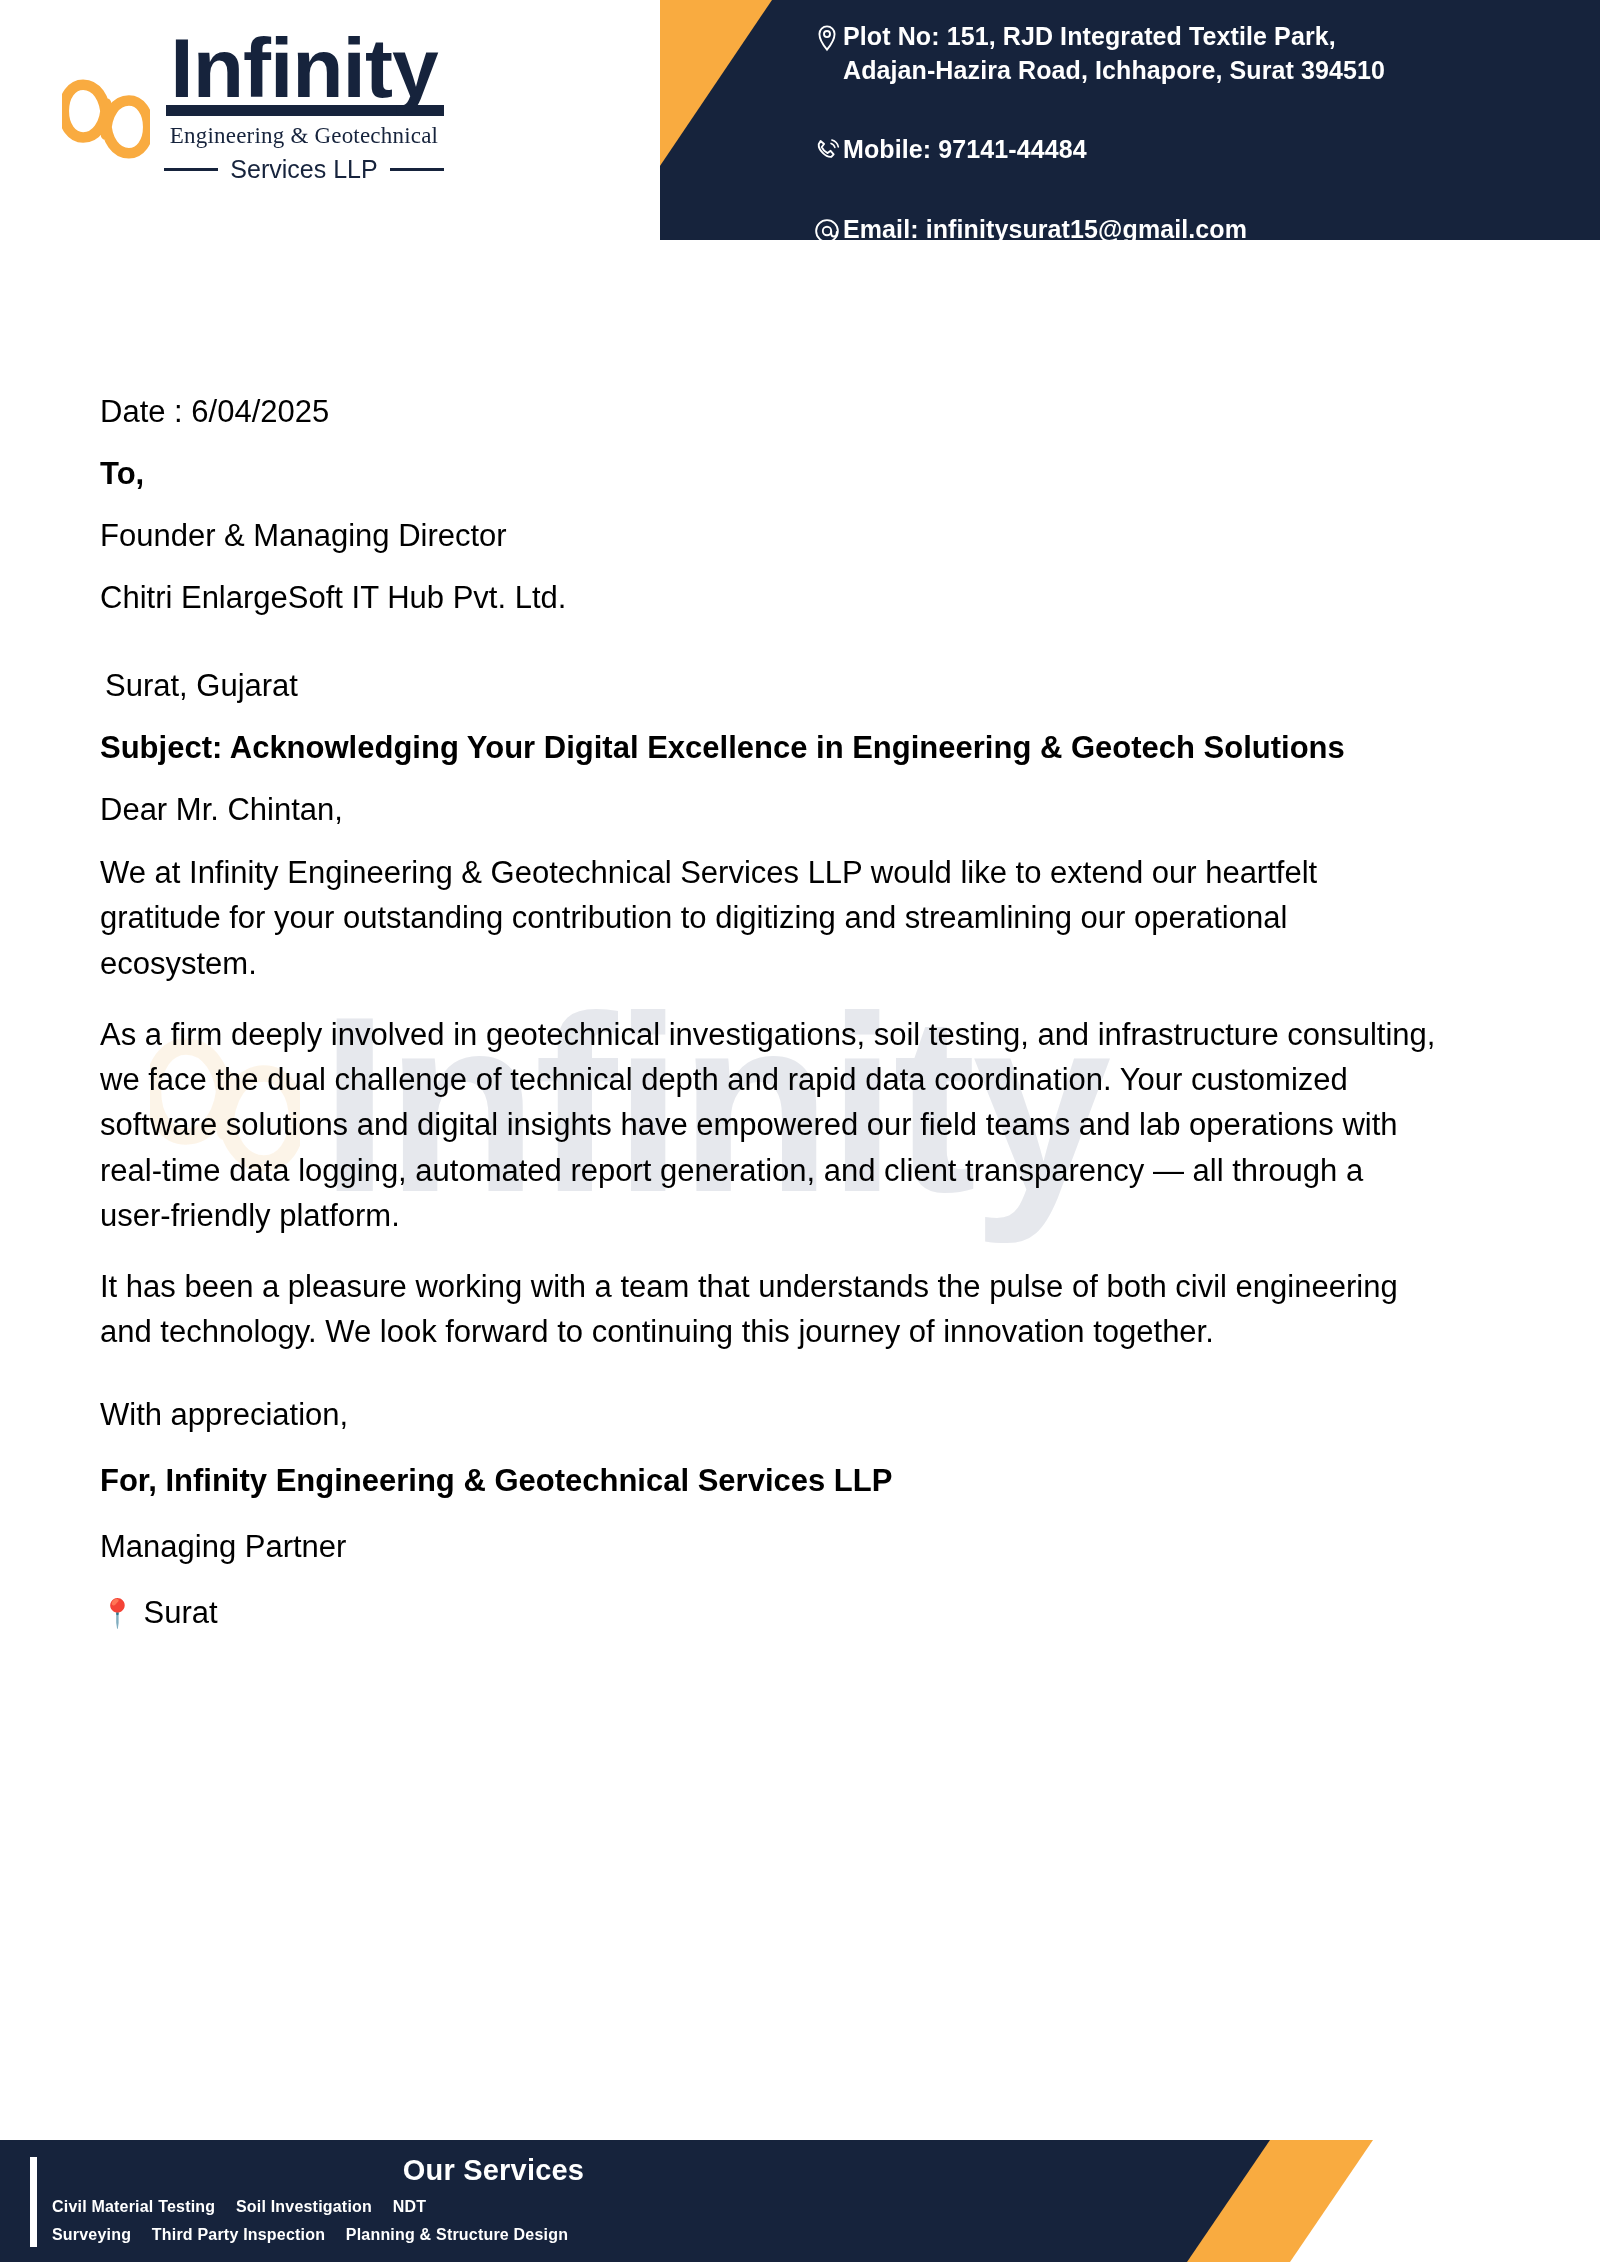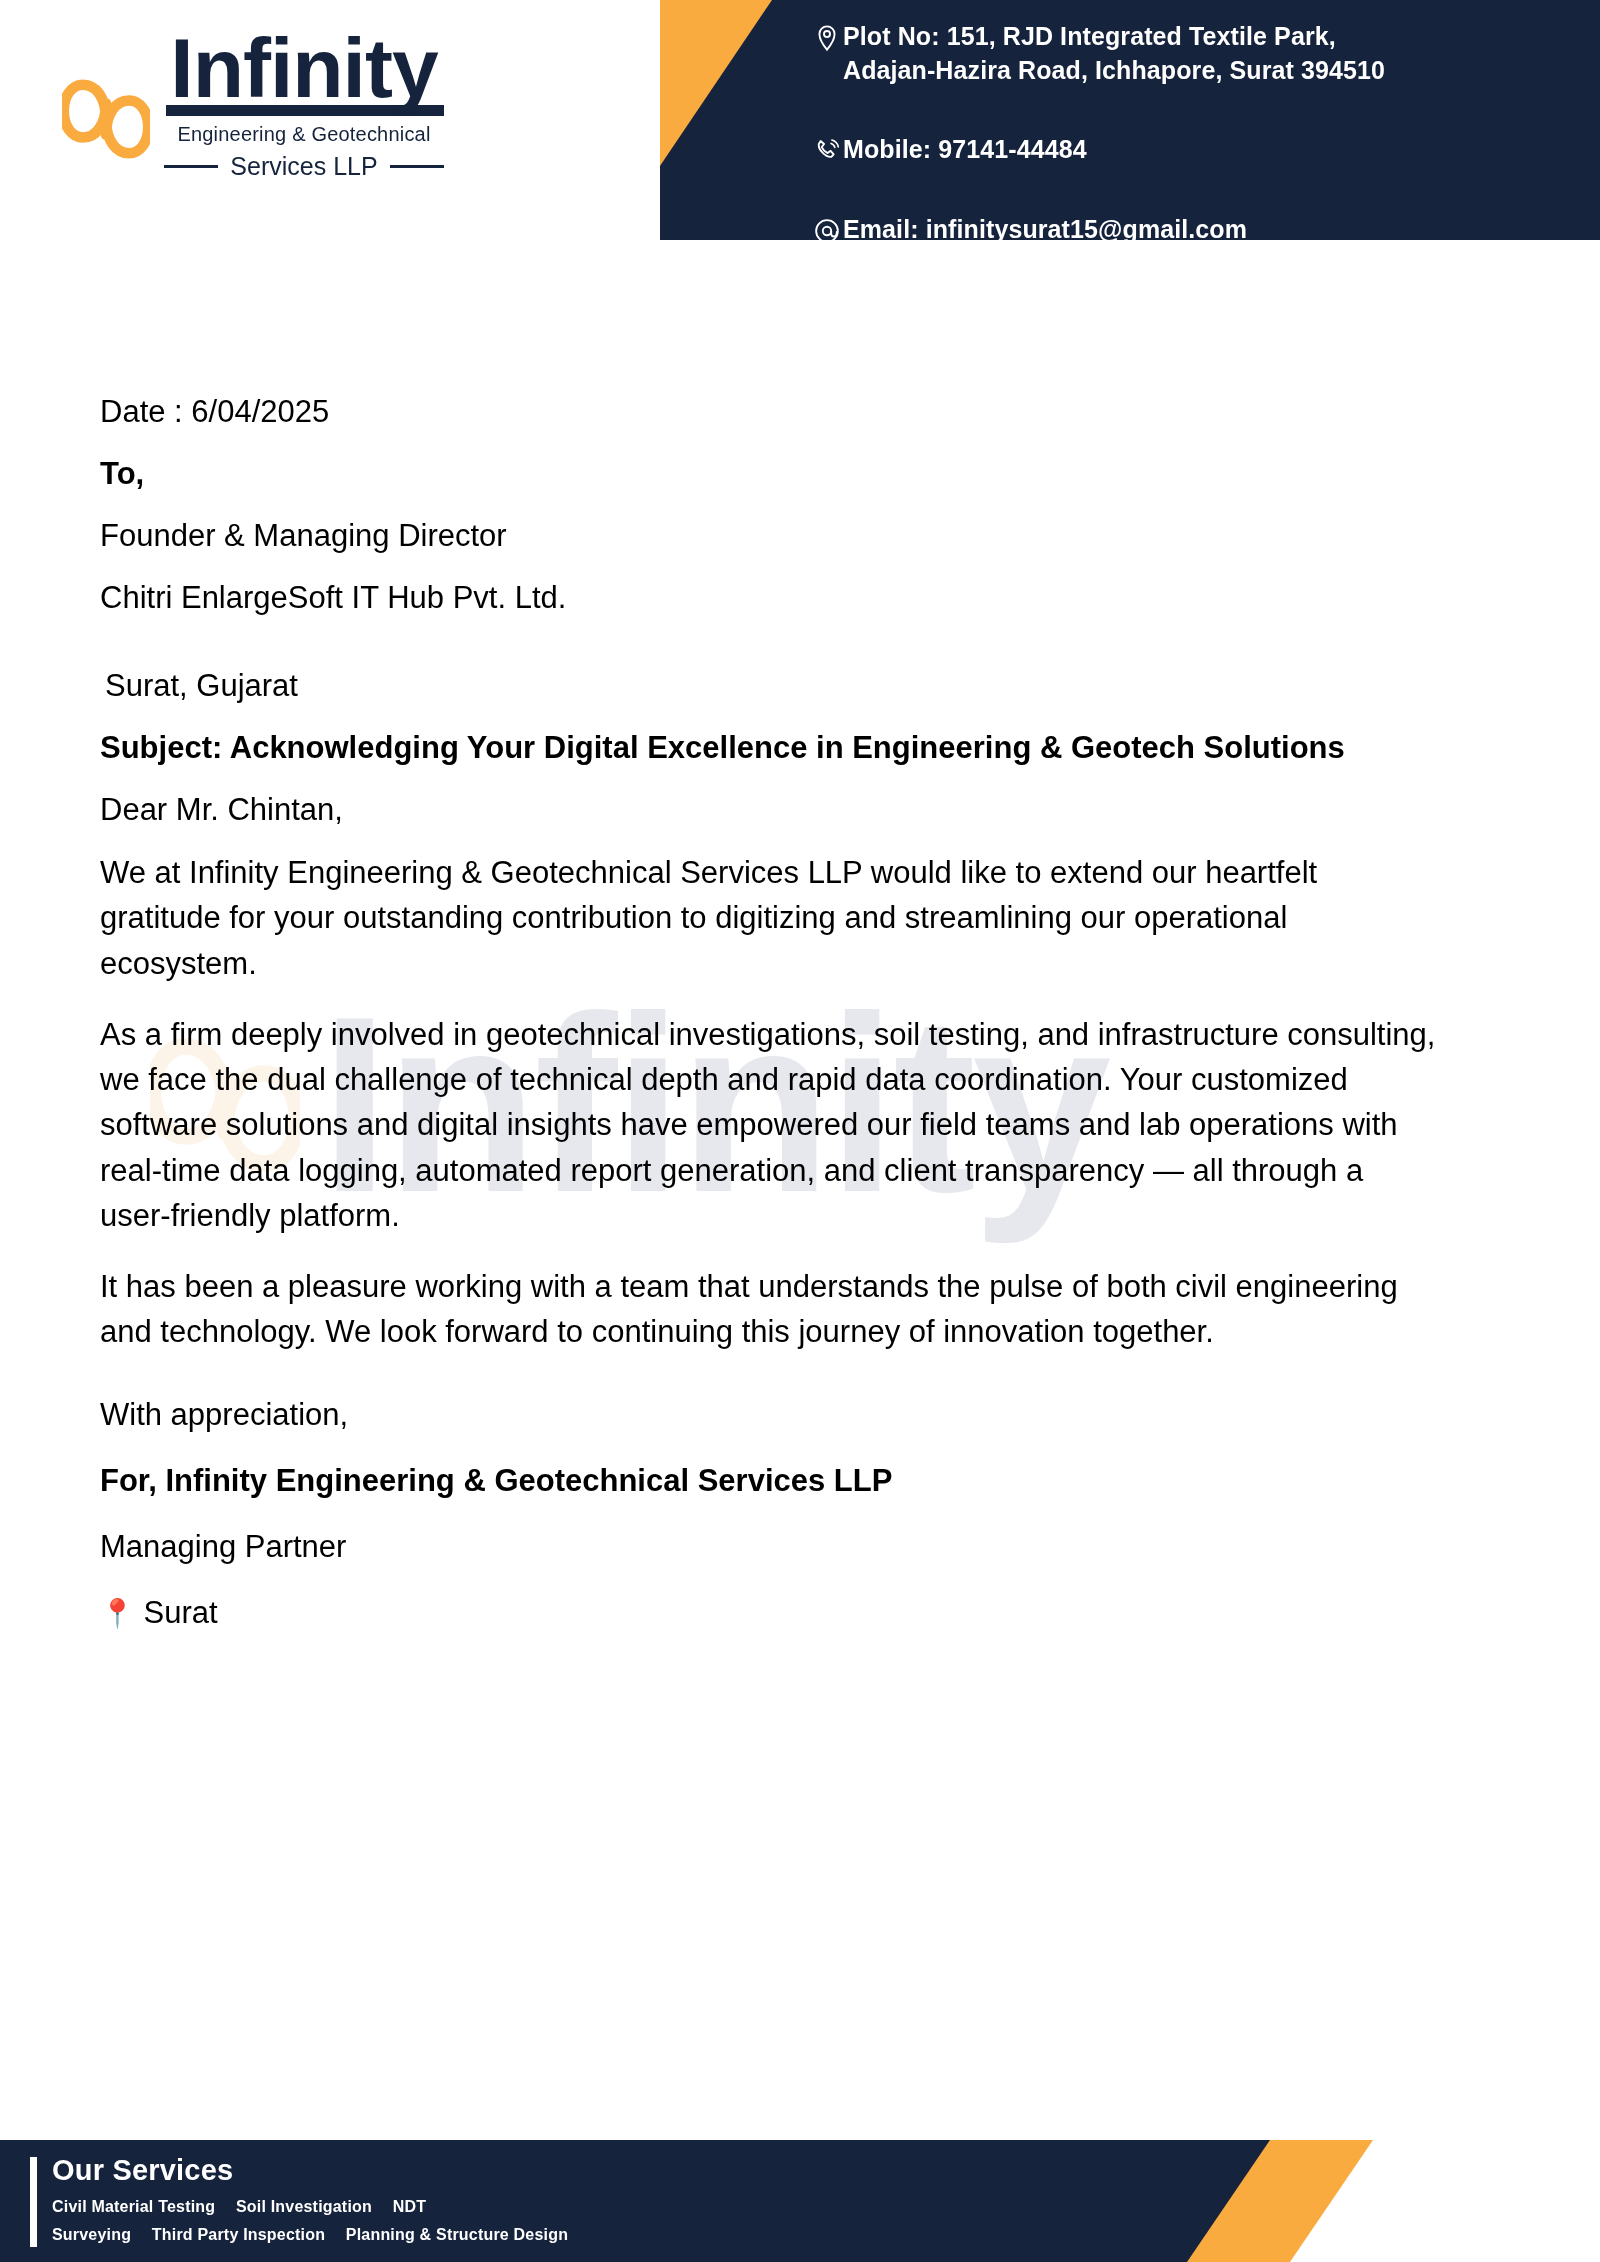--- a/index.html
+++ b/index.html
@@ -81,25 +81,26 @@
     position: relative;
   }
   .logo-rule {
     width: 278px;
     height: 11px;
     background: #16233c;
     margin-top: -4px;
     margin-left: 2px;
   }
   .logo-sub1 {
-    font-size: 20px;
+    font-size: 23px;
     color: #16233c;
     letter-spacing: 0.2px;
     margin-top: 7px;
     white-space: nowrap;
+    font-family: Liberation Serif, serif;
   }
   .logo-sub2-row {
     display: flex;
     align-items: center;
     gap: 12px;
     margin-top: 6px;
   }
   .logo-dash {
     width: 54px;
     height: 3px;
@@ -228,20 +229,21 @@
     position: absolute;
     left: 52px;
     top: 14px;
     color: #ffffff;
   }
   .footer-title {
     font-size: 29px;
     font-weight: bold;
     letter-spacing: 0.2px;
     margin-bottom: 6px;
+    text-align: right;
   }
   .footer-svcs {
     font-size: 16px;
     font-weight: bold;
     line-height: 1.72;
     letter-spacing: 0.2px;
   }
   .svc { margin-right: 16px; }
 </style>
 </head>

